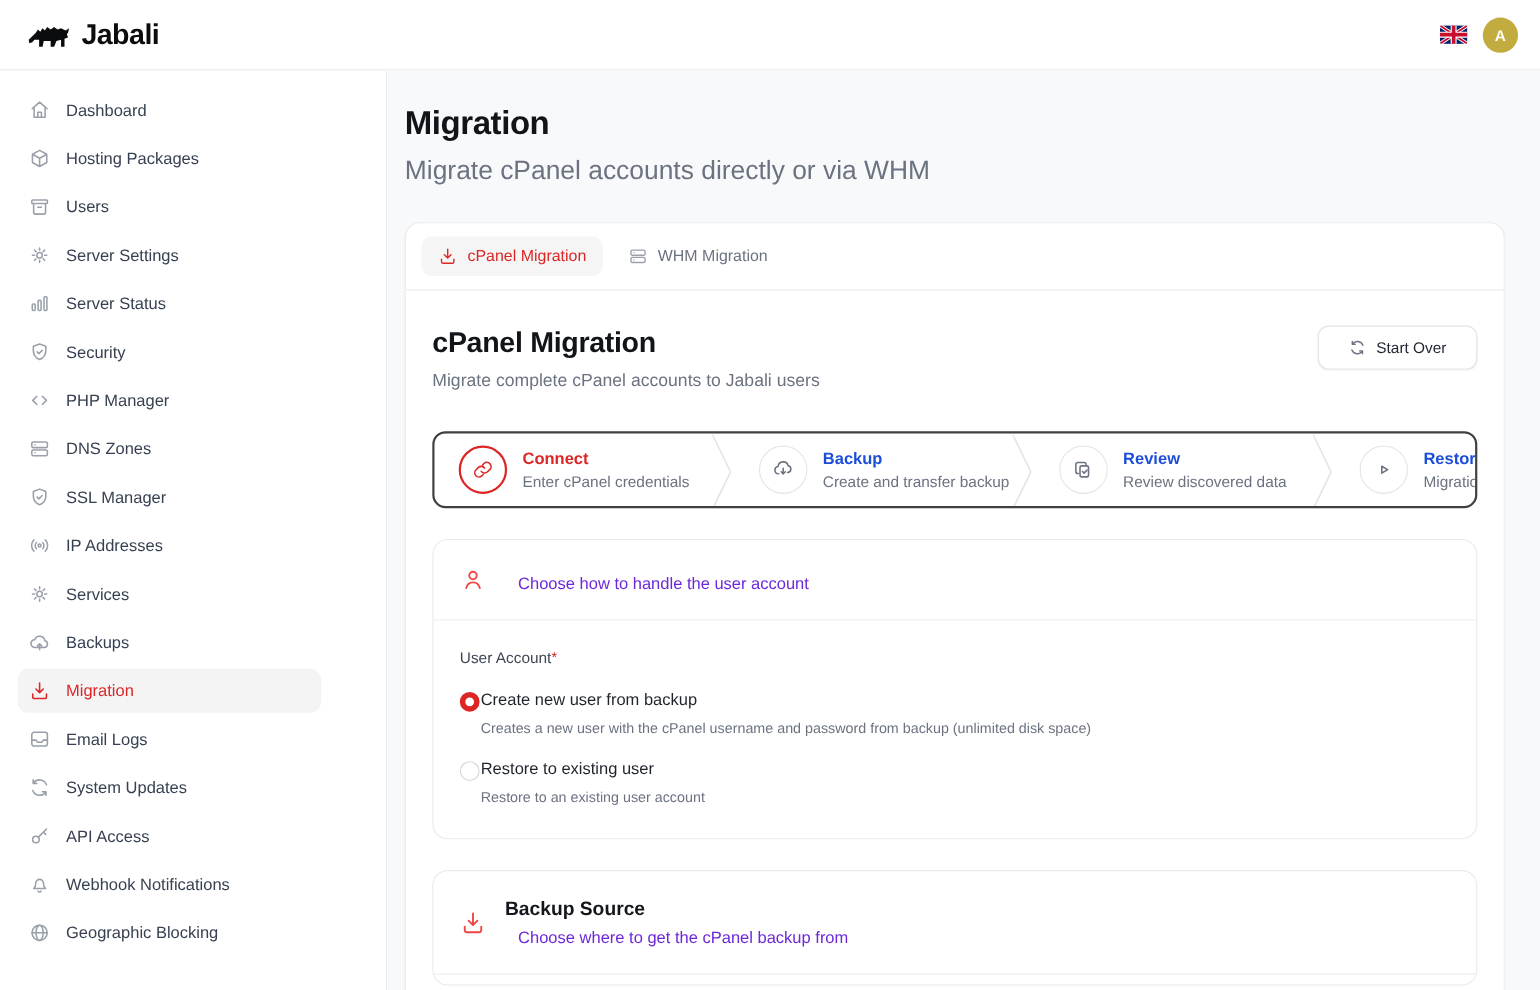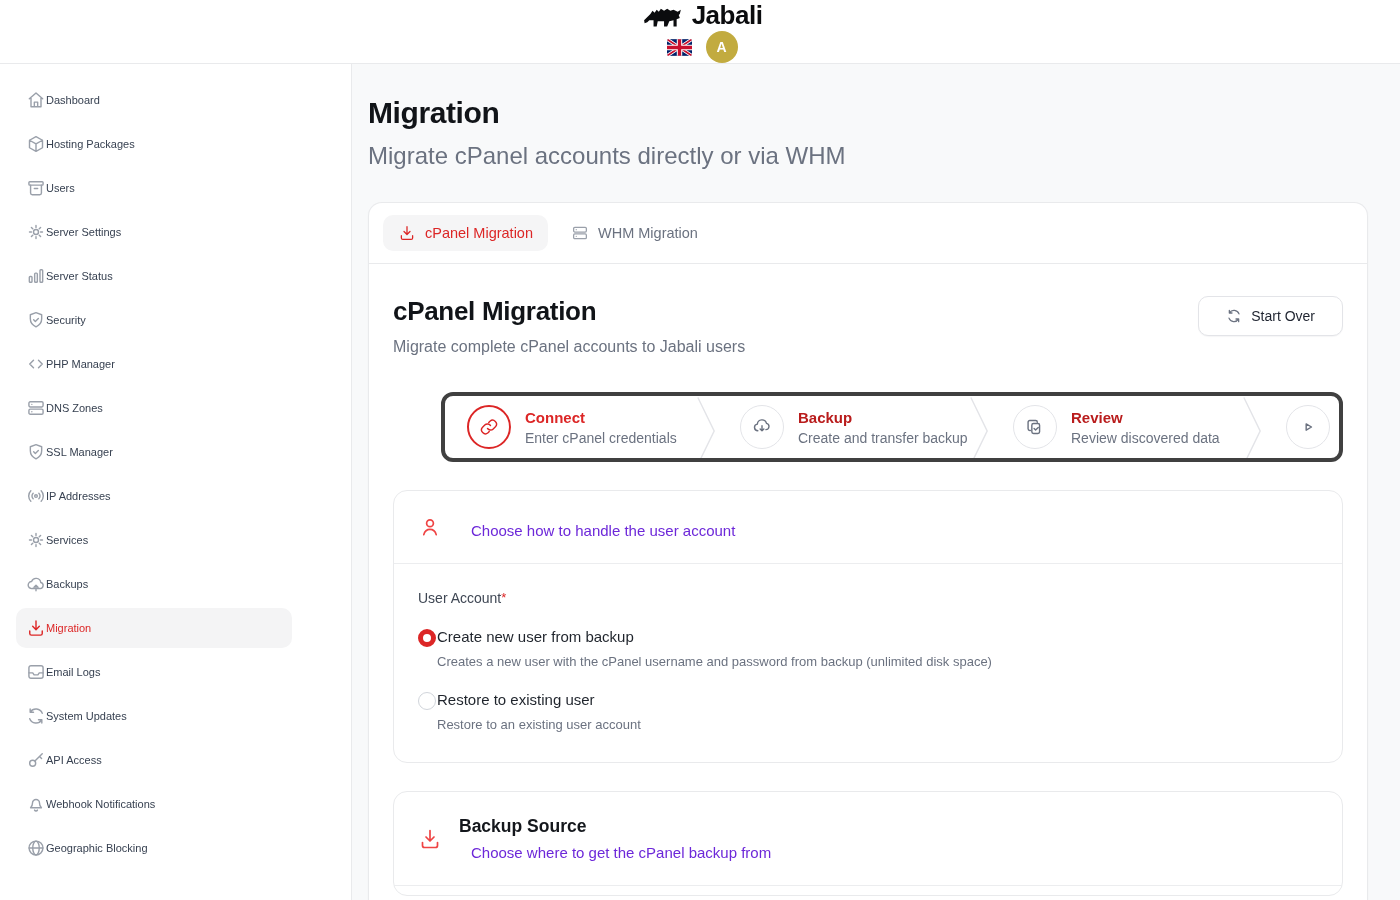--- a/index.html
+++ b/index.html
@@ -7,21 +7,21 @@
   body {
     font-family:"Liberation Sans", sans-serif;
     background:#f8f9fa; color:#16181d;
     -webkit-font-smoothing:antialiased;
   }
   
   .app-header {
     position:fixed; top:0; left:0; right:0; height:64px;
     background:#ffffff; border-bottom:1px solid #e9eaec;
     display:flex; align-items:center; justify-content:space-between;
-    padding:0 20px 0 24px; z-index:10;flex-direction:column;
+    padding:0 20px 0 24px; z-index:10;
   }
   .brand { display:flex; align-items:center; gap:8px; }
   .brand svg { display:block; }
   .brand-name { font-size:26px; font-weight:800; letter-spacing:-0.5px; color:#0b0c0e; }
   .header-right { display:flex; align-items:center; gap:14px; }
   .flag-btn { border:none; background:transparent; cursor:pointer; display:flex; border-radius:2px; }
   .flag-btn svg { border-radius:2px; display:block; }
   .avatar {
     width:32px; height:32px; border-radius:50%; border:none; cursor:pointer;
     background:#c2ab3f; color:#ffffff; font-weight:700; font-size:14px;
@@ -29,24 +29,24 @@
     font-family:"Liberation Sans", sans-serif;
   }
   
   .sidebar {
     position:fixed; top:64px; left:0; bottom:0; width:352px;
     background:#ffffff; border-right:1px solid #e9eaec; padding:16px;
     overflow:hidden;
   }
   .nav-list { list-style:none; width:276px; }
   .nav-item {
-    display:flex; align-items:center; 
+    display:flex; align-items:center; gap:14px;
     height:40px; margin-bottom:4px; padding:0 12px 0 10px;
     border-radius:10px; cursor:pointer;
-    color:#374151; font-size:11px;text-align:center;
+    color:#374151; font-size:15px;text-align:center;
   }
   .nav-item .nv-icon { width:20px; height:20px; color:#9aa0aa; flex:none; }
   .nav-item.active { background:#f4f4f5; color:#dc2626; font-weight:500; }
   .nav-item.active .nv-icon { color:#dc2626; }
   
   .main { margin-left:352px; padding:32px 32px 0 16px; height:836px; margin-top:64px; overflow:hidden; }
   .page-title { font-size:30px; font-weight:800; letter-spacing:-0.4px; color:#111418; }
   .page-subtitle { margin-top:12px; font-size:24px; color:#6b7280; }
   .panel {
     margin-top:32px; background:#ffffff;
@@ -72,32 +72,32 @@
   .btn-secondary {
     display:flex; align-items:center; gap:9px; cursor:pointer;
     background:#ffffff; border:1px solid #e3e4e8; border-radius:10px;
     padding:11px 27px; font-size:14px; color:#1f2430;
     font-family:"Liberation Sans", sans-serif;
     box-shadow:0 1px 1px rgba(16,24,40,.04);
   }
   .btn-secondary .bt-icon { width:16px; height:16px; color:#6b7280; }
   
   .stepper {
-    margin-top:36px; border:4px solid #404040; border-radius:12px;
-    height:70px; display:flex; align-items:stretch; overflow:hidden; background:#fff;margin-left:48px;
+    margin-top:36px; border:2px solid #404040; border-radius:12px;
+    height:70px; display:flex; align-items:stretch; overflow:hidden; background:#fff;
   }
   .step { flex:0 0 250px; display:flex; align-items:center; gap:14px; padding:0 0 0 22px; }
   .step-circle {
     width:44px; height:44px; border-radius:50%; flex:none;
     border:1.5px solid #e3e4e8; color:#6b7280;
     display:flex; align-items:center; justify-content:center;
   }
   .step-circle svg { width:20px; height:20px; }
   .step-texts { min-width:0; white-space:nowrap; }
-  .step-title { font-size:15px; font-weight:600; color:#b91c1c; }
+  .step-title { font-size:15px; font-weight:600; color:#1d4ed8; }
   .step-sub { margin-top:4px; font-size:14px; color:#6b7280; }
   .step.active .step-circle { border:2px solid #dc2626; color:#dc2626; }
   .step.active .step-title { color:#dc2626; }
   .step-sep { flex:0 0 23px; color:#e3e4e8; }
   .step-sep svg { width:23px; height:70px; display:block; }
   
   .card { margin-top:28px; border:1px solid #e9eaec; border-radius:14px; background:#fff; }
   .card-head { display:flex; align-items:center; gap:17px; padding:24px; }
   .card-head .ch-icon { width:24px; height:24px; color:#ef4444; flex:none; }
   .card-title { font-size:17.5px; font-weight:700; color:#14171c; }

